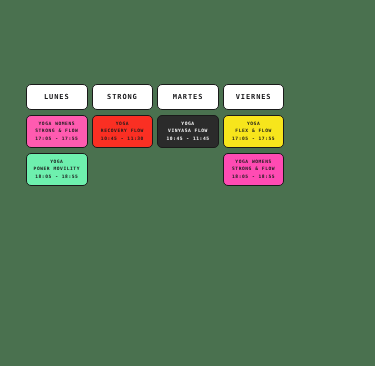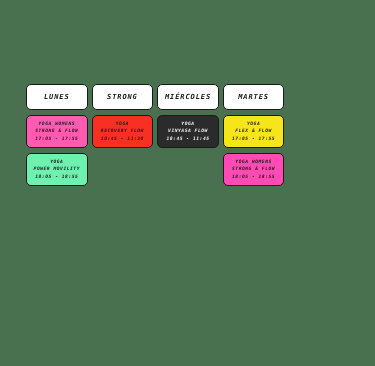--- a/index.html
+++ b/index.html
@@ -18,21 +18,20 @@
     position: absolute;
     left: 26px;
     top: 84px;
     width: 324px;
   }
 
   .week-grid {
     display: grid;
     grid-template-columns: repeat(5, 1fr);
     column-gap: 4px;
-    font-style: italic;
   }
 
   
   .day-header {
     background: #ffffff;
     border: 1px solid #1a1a1a;
     border-radius: 5px;
     height: 26px;
     display: flex;
     align-items: center;
@@ -90,24 +89,24 @@
 
 <div id="schedule-board">
   <div class="week-grid" id="header-row">
       <div class="day-header">
         <span class="day-header-label">LUNES</span>
       </div>
       <div class="day-header">
         <span class="day-header-label">STRONG</span>
       </div>
       <div class="day-header">
-        <span class="day-header-label">MIÉRCOLES</span>
+        <span class="day-header-label">MARTES</span>
       </div>
       <div class="day-header">
-        <span class="day-header-label">MARTES</span>
+        <span class="day-header-label">VIERNES</span>
       </div>
     </div>
   <div class="week-grid" id="columns-row">
       <div class="day-column">
         <div class="class-card theme-light" style="background: rgb(255, 91, 176);">
           <div class="card-line">YOGA WOMENS</div>
           <div class="card-line">STRONG &amp; FLOW</div>
           <div class="card-line">17:05 - 17:55</div>
         </div>
         <div class="class-card theme-light" style="background: rgb(110, 240, 174);">

